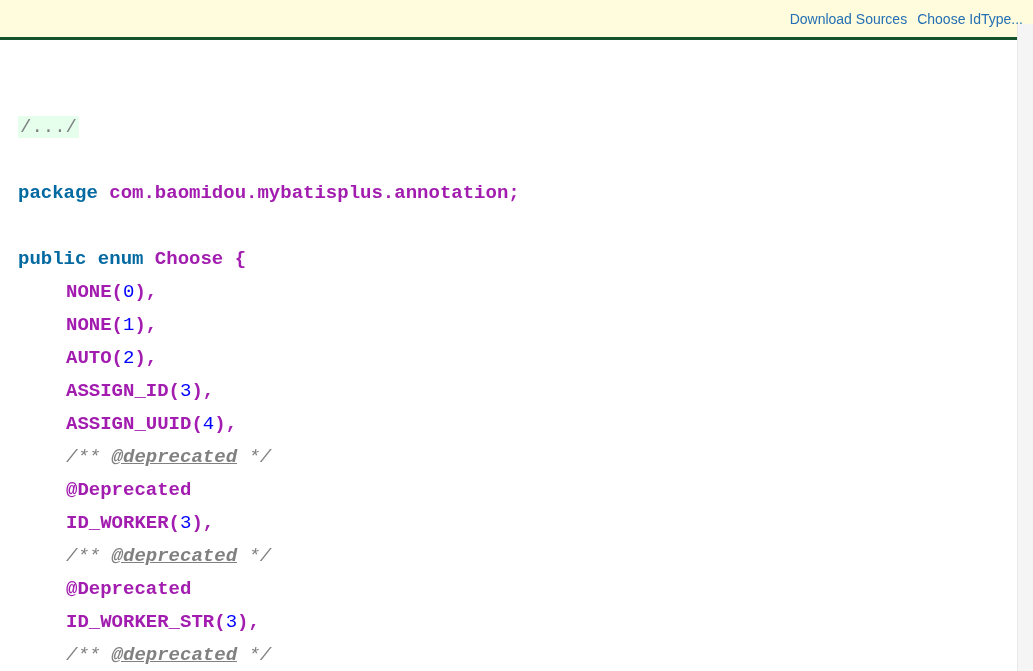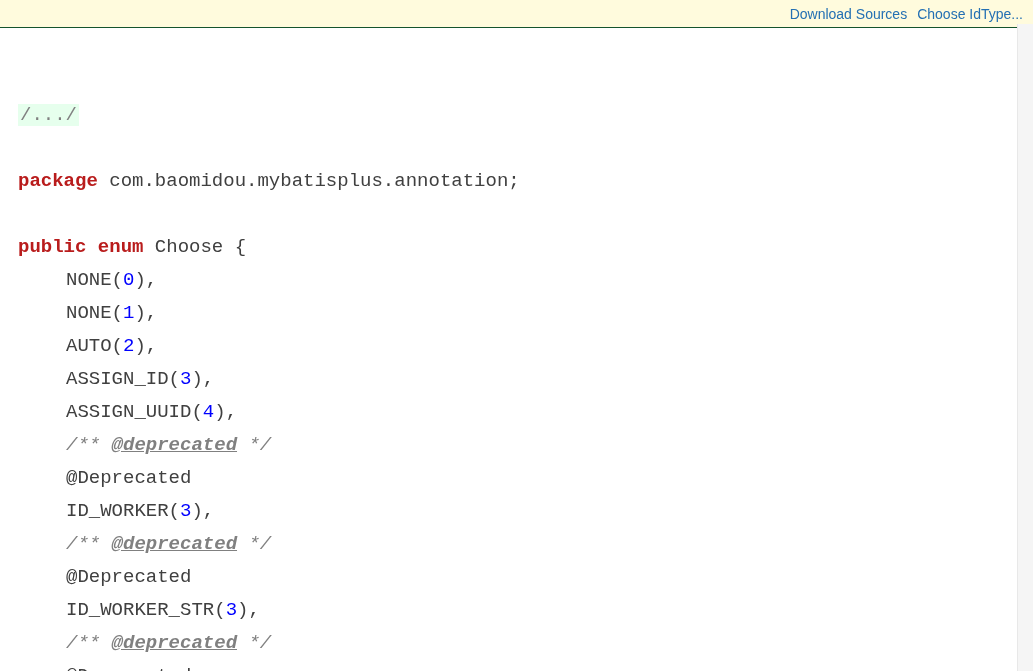--- a/index.html
+++ b/index.html
@@ -7,22 +7,22 @@
       font-family: Consolas, Monaco, 'Courier New', monospace;
       font-size: 19px;
       background: #fff;
       width: 1033px;
       height: 671px;
       overflow: hidden;
       position: relative;
     }
     .notify-bar {
       background: #fffbdd;
-      border-bottom: 1px solid #14532d;
-      height: 28px;
+      border-bottom: 3px solid #14532d;
+      height: 40px;
       display: flex;
       justify-content: flex-end;
       align-items: center;
       padding-right: 10px;
       font-family: -apple-system, BlinkMacSystemFont, 'Segoe UI', sans-serif;
       font-size: 14px;
     }
     .notify-bar a {
       color: #2470b3;
       text-decoration: none;
@@ -32,25 +32,25 @@
     .code-area {
       padding: 38px 0 0 18px;
       line-height: 33px;
       white-space: pre;
     }
     .fold-comment {
       background: #e6ffed;
       color: #808080;
       padding: 0 2px;
     }
-    .kw { color: #b91c1c; font-weight: bold; }
+    .kw { color: #0369a1; font-weight: bold; }
     .num { color: #0000ff; }
     .com { color: #808080; font-style: italic; }
     .tag-doc { color: #808080; font-style: italic; font-weight: bold; text-decoration: underline; }
-    .plain { color: #404040; }
+    .plain { color: #a21caf; font-weight: bold; }
     .indent { display: inline-block; width: 48px; }
     .scrollbar {
       position: absolute;
       right: 0;
       top: 24px;
       width: 16px;
       height: 647px;
       background: #f5f5f5;
       border-left: 1px solid #e8e8e8;
     }

